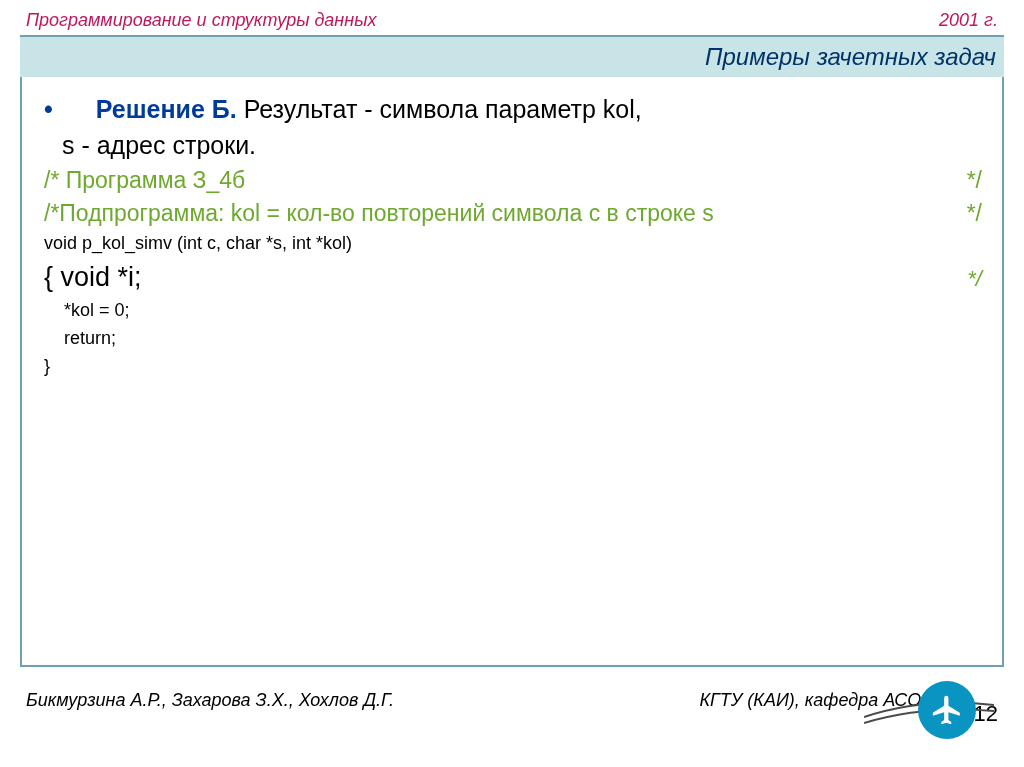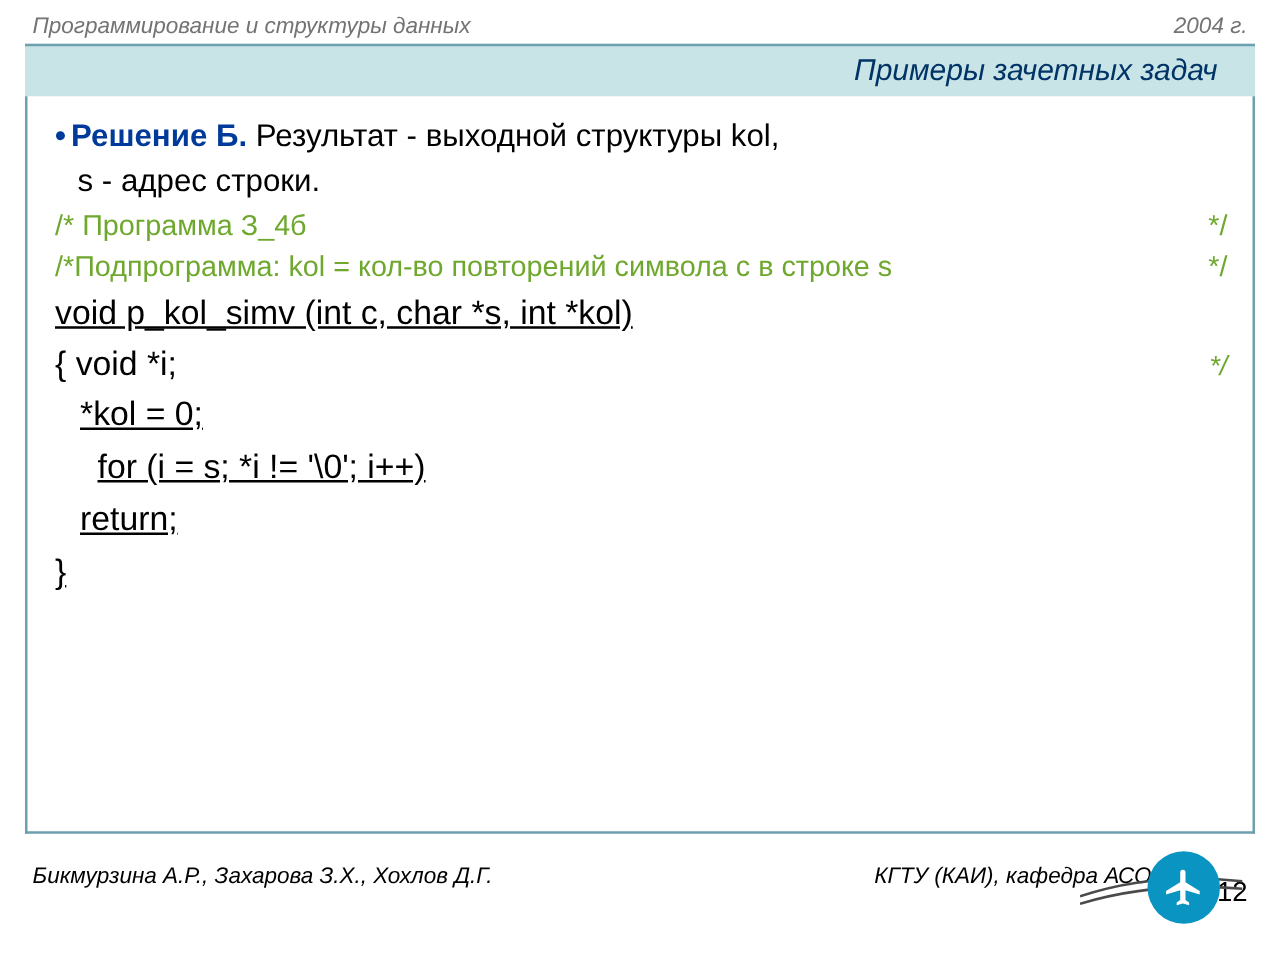--- a/index.html
+++ b/index.html
@@ -16,61 +16,61 @@
     top: 10px;
     left: 20px;
     right: 20px;
     bottom: 20px;
   }
   .header-row {
     display: flex;
     justify-content: space-between;
     font-style: italic;
     font-size: 18px;
-    color: #737373;
+    color: #be185d;
     padding: 0 6px 4px 6px;
   }
   .title-bar {
     background: #c9e4e7;
-    padding: 6px 30px;
+    padding: 6px 8px;
     text-align: right;
     font-style: italic;
     font-size: 24px;
     color: #003366;
     border-top: 2px solid #6fa0b0;
   }
   .content {
     border-left: 2px solid #6fa0b0;
     border-right: 2px solid #6fa0b0;
     border-bottom: 2px solid #6fa0b0;
     padding: 14px 20px 14px 22px;
     height: 590px;
     font-size: 25px;
     line-height: 1.45;
     color: #000;
   }
   .bullet-line { display: flex; }
   .bullet { color: #003b9b; font-weight: bold; margin-right: 4px; }
-  .bold-blue { color: #003b9b; font-weight: bold; }
+  .bold-blue { color: #003b9b; font-weight: bold; margin-left: 39px; }
   .indent1 { padding-left: 18px; }
   .comment-row {
     display: flex;
     justify-content: space-between;
     color: #6fa82f;
     font-size: 23px;
   }
   .code-line-row {
     display: flex;
     justify-content: space-between;
     align-items: baseline;
   }
   .code-chari { font-size: 27px; }
   .inline-comment { color: #6fa82f; font-style: italic; font-size: 22px; flex: 1; padding-left: 20px; }
   .inline-comment-end { color: #6fa82f; font-style: italic; font-size: 22px; }
-  .code { font-size: 27px; line-height: 1.55; text-decoration: underline; }
+  .code { font-size: 18px; line-height: 1.55; }
   .pad-s { padding-left: 20px; }
   .pad-m { padding-left: 34px; }
   .pad-l { padding-left: 70px; }
   .footer-row {
     display: flex;
     justify-content: space-between;
     align-items: center;
     font-style: italic;
     font-size: 18px;
     color: #000;
@@ -112,33 +112,33 @@
     pointer-events: none;
   }
 </style>
 </head>
 <body>
 
 <div class="slide">
 
   <div class="header-row">
     <span>Программирование  и структуры данных</span>
-    <span>2004 г.</span>
+    <span>2001 г.</span>
   </div>
 
   <div class="title-bar">
     <span>Примеры зачетных задач</span>
   </div>
 
   <div class="content">
 
     <div class="bullet-line">
       <span class="bullet">•</span>
       <span>
-        <span class="bold-blue">Решение Б.</span><span> Результат - выходной структуры kol,</span>
+        <span class="bold-blue">Решение Б.</span><span> Результат - символа параметр kol,</span>
       </span>
     </div>
     <div class="indent1">s - адрес строки.</div>
 
     <div class="comment-row">
       <span>/* Программа З_4б</span>
       <span>*/</span>
     </div>
     <div class="comment-row">
       <span>/*Подпрограмма: kol = кол-во повторений символа c в строке s</span>
@@ -146,21 +146,20 @@
     </div>
 
     <div class="code">void p_kol_simv (int c, char *s, int *kol)</div>
 
     <div class="code-line-row">
       <span class="code-chari">{  void *i;</span>
       <span class="inline-comment-end">*/</span>
     </div>
 
     <div class="code pad-s">*kol = 0;</div>
-    <div class="code pad-m">for (i = s; *i != '\0'; i++)</div>
     <div class="code pad-s">return;</div>
     <div class="code">}</div>
 
   </div>
 
   <div class="footer-row">
     <span>Бикмурзина А.Р., Захарова З.Х., Хохлов Д.Г.</span>
     <div class="footer-right">
       <span>КГТУ  (КАИ),  кафедра АСОИУ</span>
       <span class="page-num">12</span>

